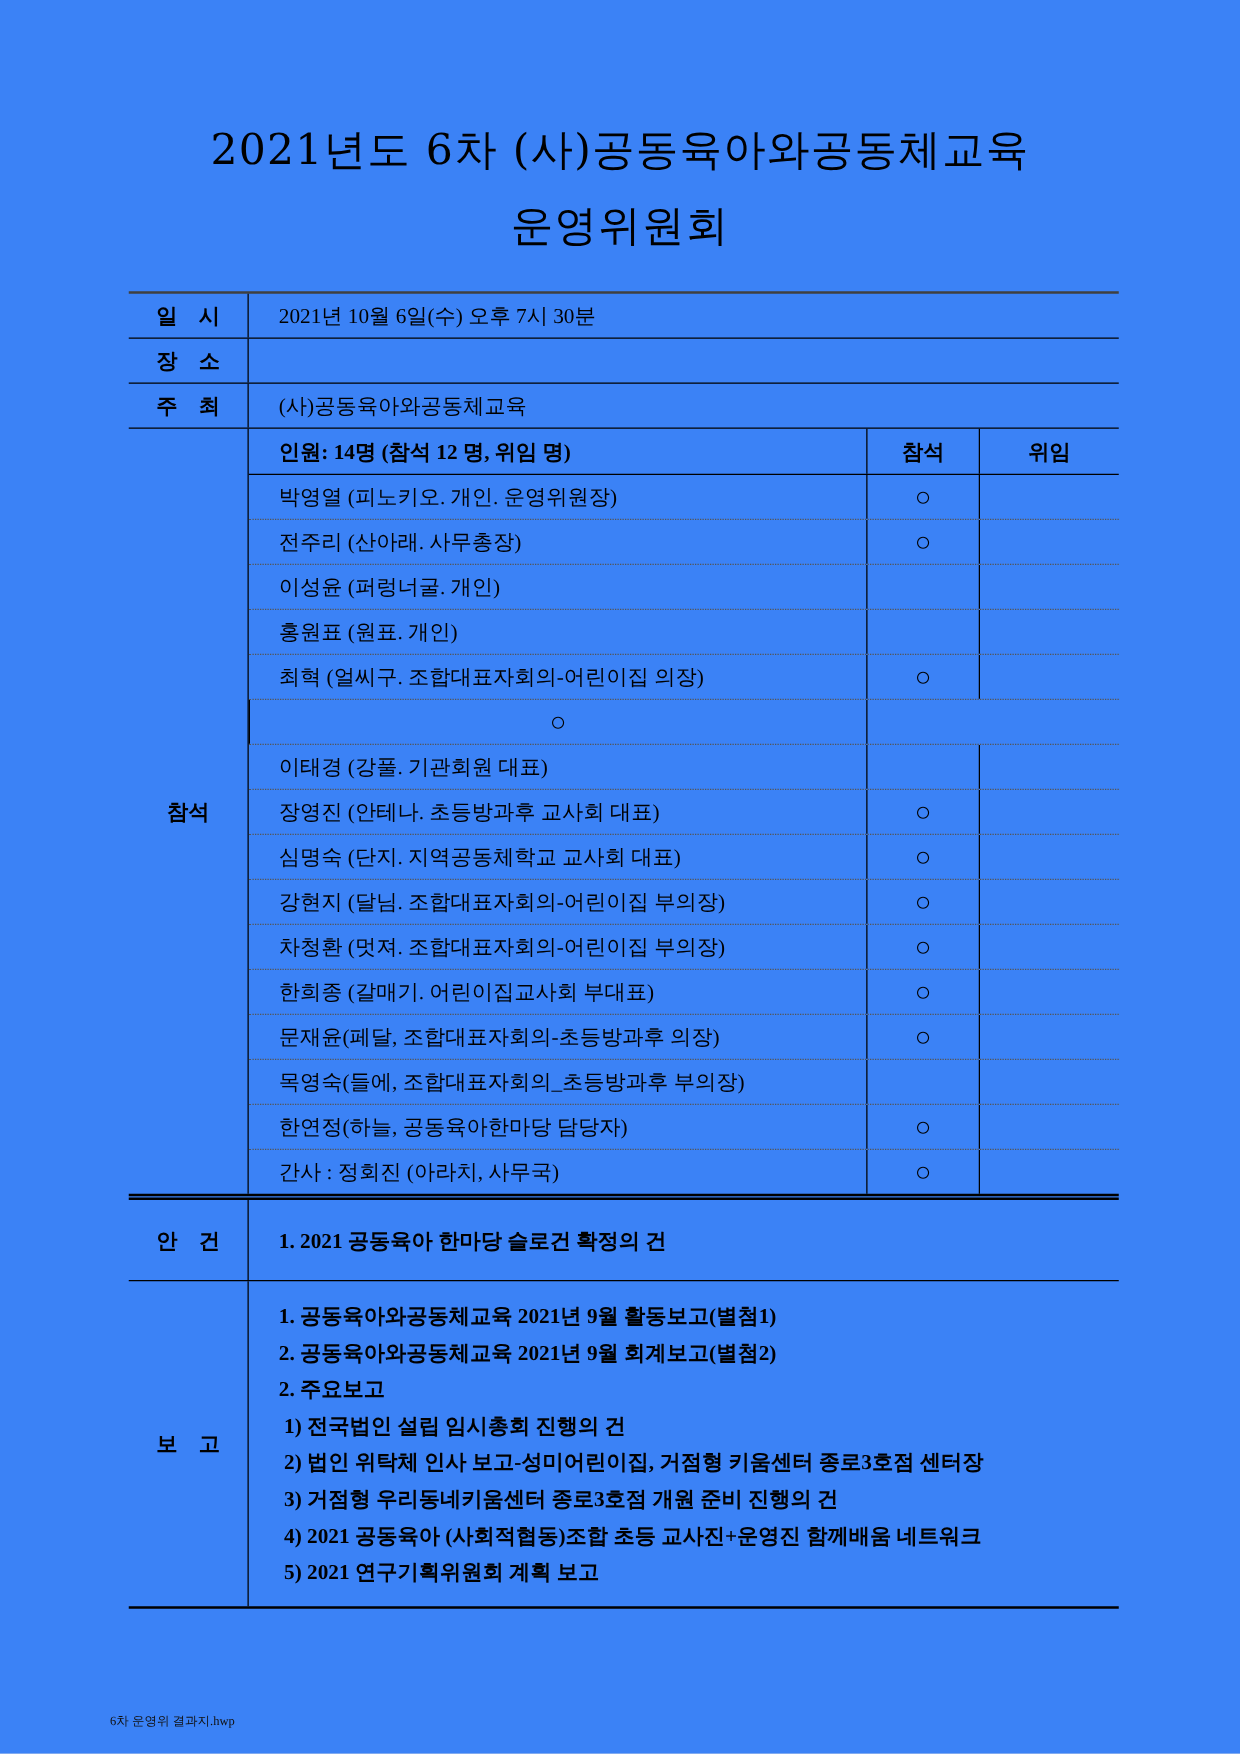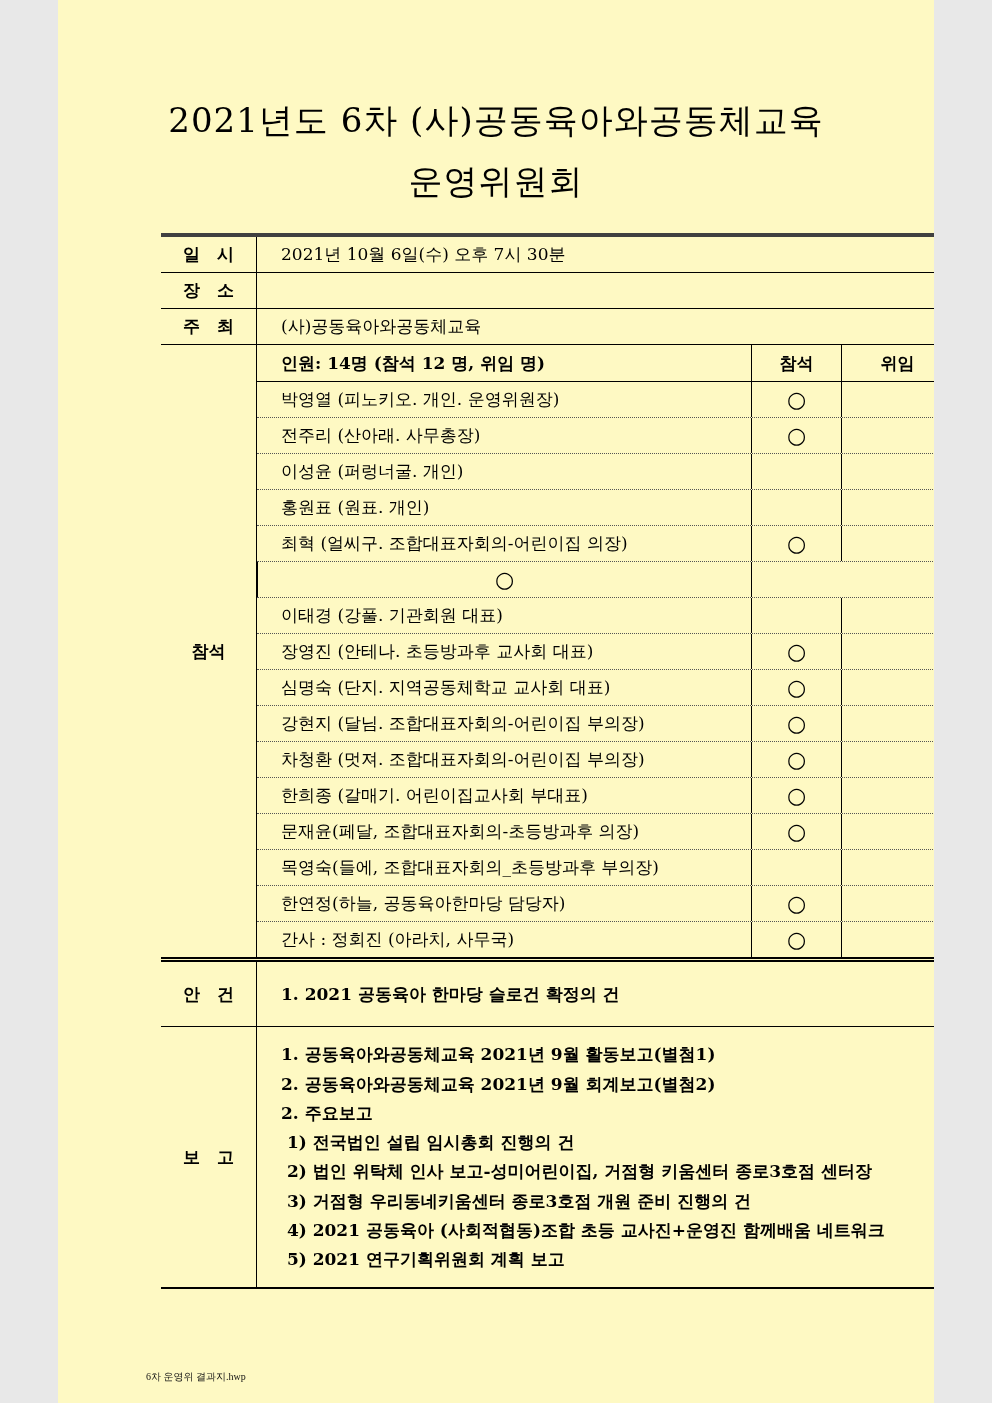--- a/index.html
+++ b/index.html
@@ -1,38 +1,39 @@
 <!DOCTYPE html>
 <html><head>
 <meta charset="utf-8">
 <style>
   html,body { margin:0; padding:0; background:#e8e8e8; }
   .page {
     position: relative;
-    width: 876px;
+    width: 992px;
     height: 1403px;
     margin: 0 auto;
-    background: #fef9c3;
+    background: #3b82f6;
     color: #000;
     font-family: "DejaVu Serif", "Liberation Serif", serif;
     overflow: hidden;
   }
   .doc-title {
     padding-top: 90px;
     text-align: center;
     font-size: 34px;
     line-height: 1.8;
     letter-spacing: 1px;
   }
   .tbl {
     width: 792px;
     margin: 21px 0 0 103px;
-    border-top: 4px solid #404040;
+    border-top: 2px solid #404040;
     border-bottom: 2px solid #000;
     font-size: 17px;
+    font-family: Liberation Serif, serif;
   }
   .row { display: flex; }
   .row-label {
     flex: 0 0 95px;
     width: 95px;
     border-right: 1.5px solid #000;
     display: flex;
     align-items: center;
     justify-content: center;
     font-weight: bold;

